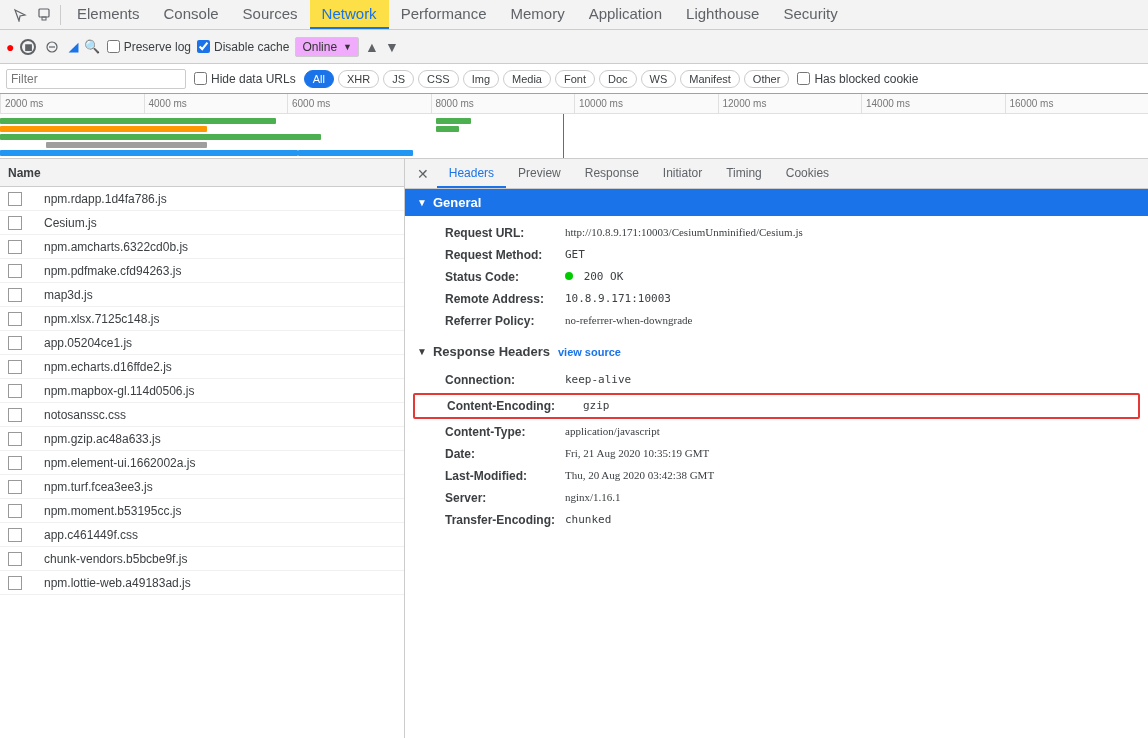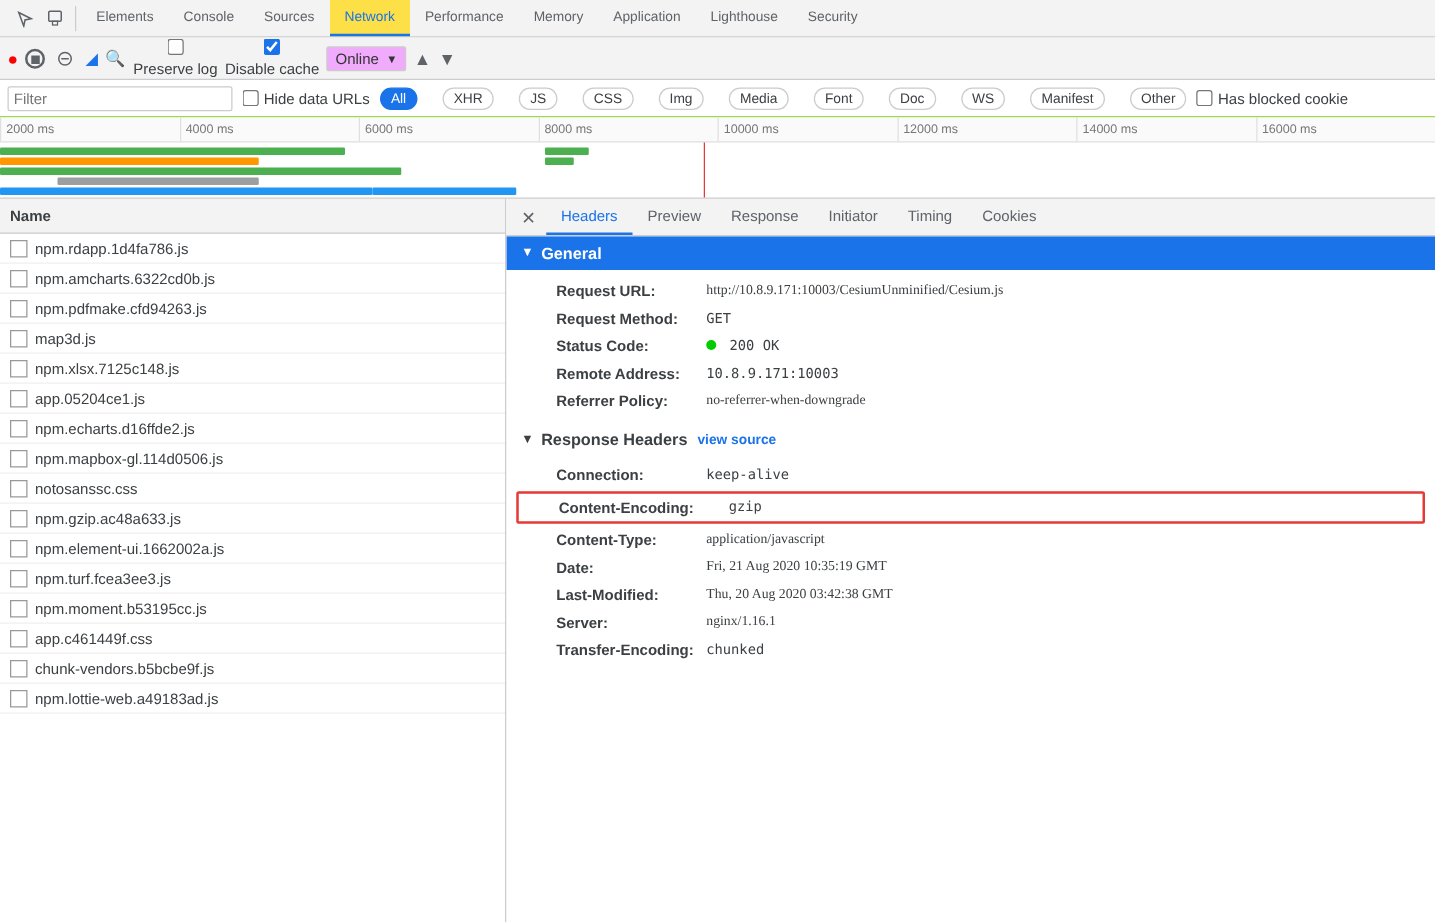--- a/index.html
+++ b/index.html
@@ -13,21 +13,21 @@
       height: 30px;
       padding: 0 4px;
       background: #f3f3f3;
     }
     .top-toolbar .tab {
       padding: 0 12px;
       height: 100%;
       display: flex;
       align-items: center;
       cursor: pointer;
-      font-size: 11px;
+      font-size: 15px;
       color: #5f6368;
       border-bottom: 2px solid transparent;
       position: relative;
     }
     .top-toolbar .tab.active {
       color: #1a73e8;
       border-bottom: 2px solid #1a73e8;
       background: #fde047;
     }
     .toolbar-icons {
@@ -50,21 +50,21 @@
     
     .second-toolbar {
       display: flex;
       align-items: center;
       border-bottom: 1px solid #ccc;
       height: 34px;
       padding: 0 6px;
       background: #f3f3f3;
       gap: 6px;
     }
-    .second-toolbar label { display: flex; align-items: center; gap: 4px; font-size: 12px; color: #3c4043; cursor: pointer; flex-direction: column; }
+    .second-toolbar label { display: flex; align-items: center; gap: 4px; font-size: 12px; color: #3c4043; cursor: pointer; }
     .second-toolbar input[type=checkbox] { margin: 0; }
     .online-select {
       display: flex; align-items: center; gap: 2px;
       border: 1px solid #ccc;
       padding: 2px 6px;
       border-radius: 2px;
       background: #f0abfc;
       cursor: pointer;
       font-size: 12px;
     }
@@ -93,21 +93,21 @@
       border: 1px solid #ccc;
       border-radius: 2px;
       padding: 2px 4px;
       width: 180px;
       background: #fff;
     }
     .filter-input-wrap input {
       border: none; outline: none; font-size: 12px; width: 160px;
     }
     .filter-btns {
-      display: flex; align-items: flex-end; gap: 20px;
+      display: flex; align-items: flex-end; gap: 4px;
     }
     .filter-chip {
       padding: 2px 8px;
       border-radius: 10px;
       border: 1px solid #ccc;
       cursor: pointer;
       font-size: 11px;
       color: #3c4043;
       background: #fff;
     }
@@ -185,20 +185,21 @@
     }
     .file-item {
       display: flex;
       align-items: center;
       height: 24px;
       padding: 0 8px;
       cursor: pointer;
       border-bottom: 1px solid #f0f0f0;
       font-size: 12px;
       color: #3c4043;
+      gap: 16px;
     }
     .file-item .file-icon {
       width: 14px; height: 14px;
       border: 1px solid #999;
       margin-right: 6px;
       display: flex; align-items: center; justify-content: center;
       font-size: 8px;
       flex-shrink: 0;
     }
     
@@ -463,20 +464,24 @@
     <div class="left-panel-header">
       <span>Name</span>
     </div>
     <div class="file-list">
       <div class="file-item">
         <div class="file-icon"></div>
         <span>npm.rdapp.1d4fa786.js</span>
       </div>
       <div class="file-item">
         <div class="file-icon"></div>
+        <span>Cesium.js</span>
+      </div>
+      <div class="file-item">
+        <div class="file-icon"></div>
         <span>npm.amcharts.6322cd0b.js</span>
       </div>
       <div class="file-item">
         <div class="file-icon"></div>
         <span>npm.pdfmake.cfd94263.js</span>
       </div>
       <div class="file-item">
         <div class="file-icon"></div>
         <span>map3d.js</span>
       </div>

